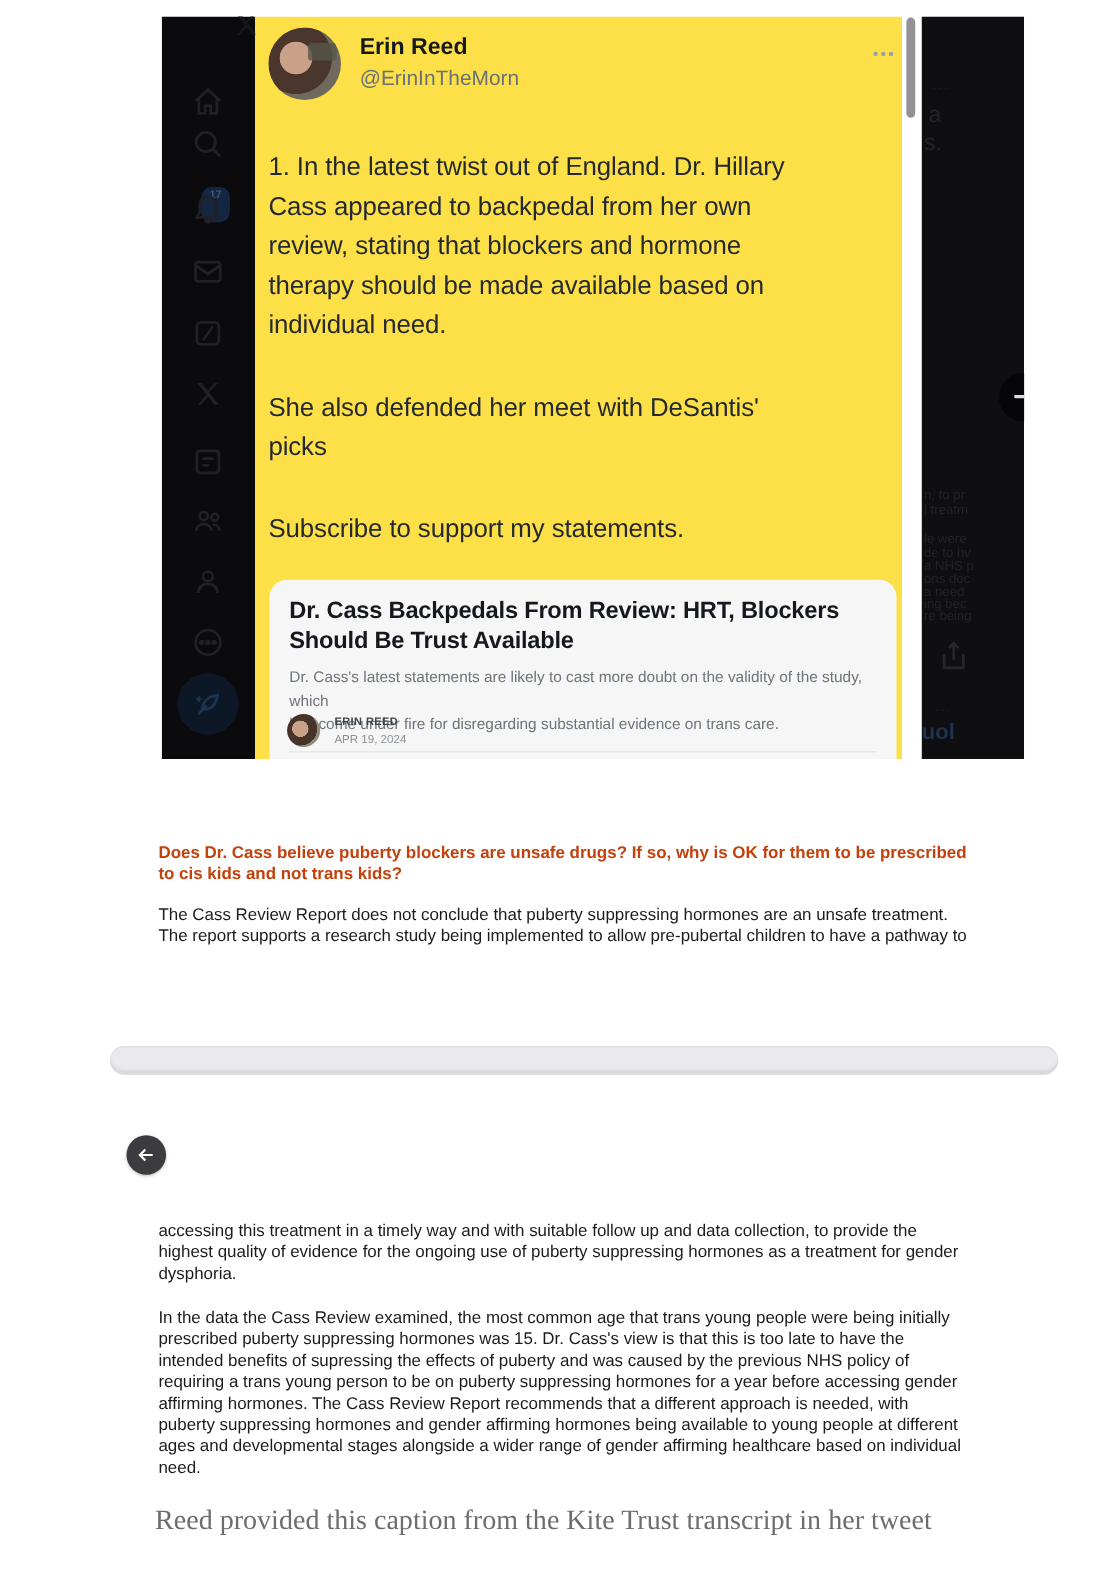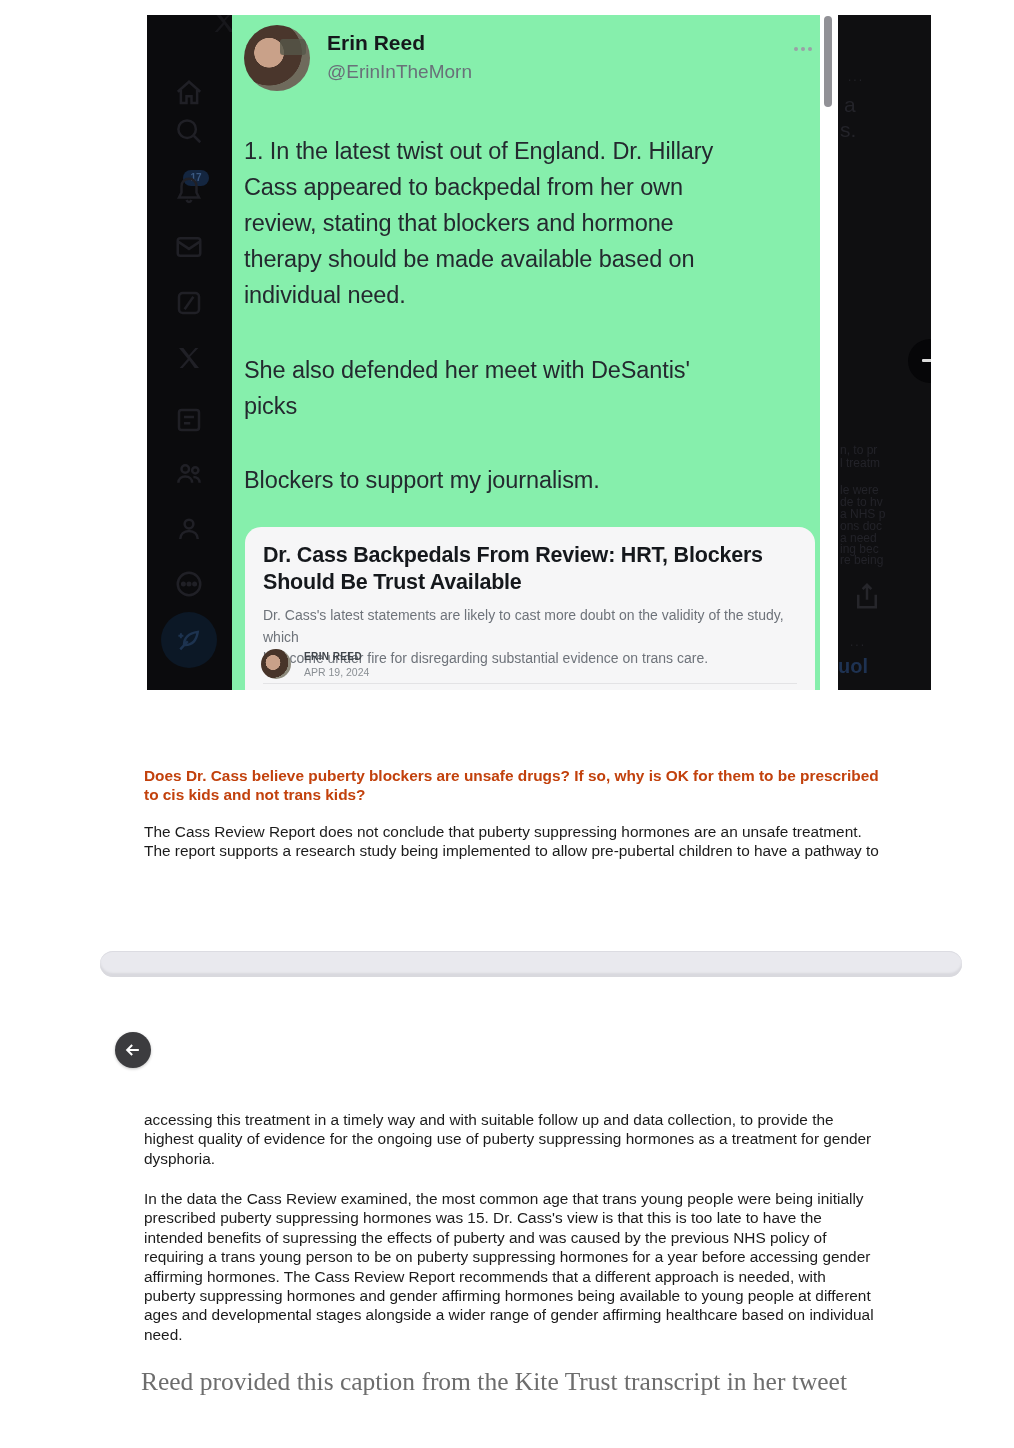--- a/index.html
+++ b/index.html
@@ -4,27 +4,27 @@
 <style>
   html,body{margin:0;padding:0;background:#ffffff;}
   body{width:1014px;height:1448px;position:relative;font-family:"Liberation Sans",sans-serif;-webkit-font-smoothing:antialiased;}
   .abs{position:absolute;}
 
   
   .shot{left:147px;top:15px;width:784px;height:675px;overflow:hidden;background:#ffffff;}
   .sidebar{left:0;top:0;width:85px;height:675px;background:#0b0b0d;}
   .side-icon{position:absolute;left:27px;width:30px;height:30px;color:#202026;}
   .side-icon svg{width:30px;height:30px;display:block;}
-  .badge{position:absolute;left:36px;top:155px;width:26px;height:16px;border-radius:9px;background:#142640;color:#3c5a82;font-size:10px;font-weight:bold;text-align:center;line-height:16px;}
+  .badge{position:absolute;left:36px;top:155px;width:26px;height:32px;border-radius:9px;background:#142640;color:#3c5a82;font-size:10px;font-weight:bold;text-align:center;line-height:16px;}
   .fab{position:absolute;left:14px;top:597px;width:56px;height:56px;border-radius:50%;background:#0c1826;color:#1d3350;}
   .fab svg{width:30px;height:30px;margin:13px;}
   .x-frag{position:absolute;left:62px;top:-8px;width:30px;height:30px;color:#17171b;}
 
   
-  .tweet{left:85px;top:0;width:588px;height:675px;background:#86efac;}
+  .tweet{left:85px;top:0;width:588px;height:675px;background:#fde047;}
   .avatar{position:absolute;left:12px;top:10px;width:66px;height:66px;border-radius:50%;
     background:radial-gradient(circle at 38% 42%,#c9a189 0 26%,#4a362c 27% 58%,#6f6a5c 59% 100%);
     background-color:#6f6a5c;overflow:hidden;}
   .avatar:after{content:"";position:absolute;right:4px;top:14px;width:26px;height:16px;background:#55584a;border-radius:3px;opacity:.8;}
   .t-name{position:absolute;left:95px;top:16px;font-size:21px;font-weight:bold;color:#15181c;}
   .t-handle{position:absolute;left:95px;top:46px;font-size:19px;color:#697079;}
   .dots{position:absolute;left:562px;top:32px;display:flex;gap:3px;}
   .dots i{width:4px;height:4px;border-radius:50%;background:#9aa0a6;display:block;}
   .t-text{position:absolute;left:12px;width:560px;font-size:23.5px;line-height:36px;color:#24292f;letter-spacing:-.1px;}
   .p1{top:118px;} .p2{top:337px;} .p3{top:447px;}
@@ -165,21 +165,21 @@
       <div>Cass appeared to backpedal from her own</div>
       <div>review, stating that blockers and hormone</div>
       <div>therapy should be made available based on</div>
       <div>individual need.</div>
     </div>
     <div class="t-text p2">
       <div>She also defended her meet with DeSantis'</div>
       <div>picks</div>
     </div>
     <div class="t-text p3">
-      <div>Blockers to support my journalism.</div>
+      <div>Subscribe to support my statements.</div>
     </div>
 
     <div class="card">
       <div class="card-title">
         <div>Dr. Cass Backpedals From Review: HRT, Blockers</div>
         <div>Should Be Trust Available</div>
       </div>
       <div class="card-desc">
         <div>Dr. Cass's latest statements are likely to cast more doubt on the validity of the study, which</div>
         <div>has come under fire for disregarding substantial evidence on trans care.</div>

